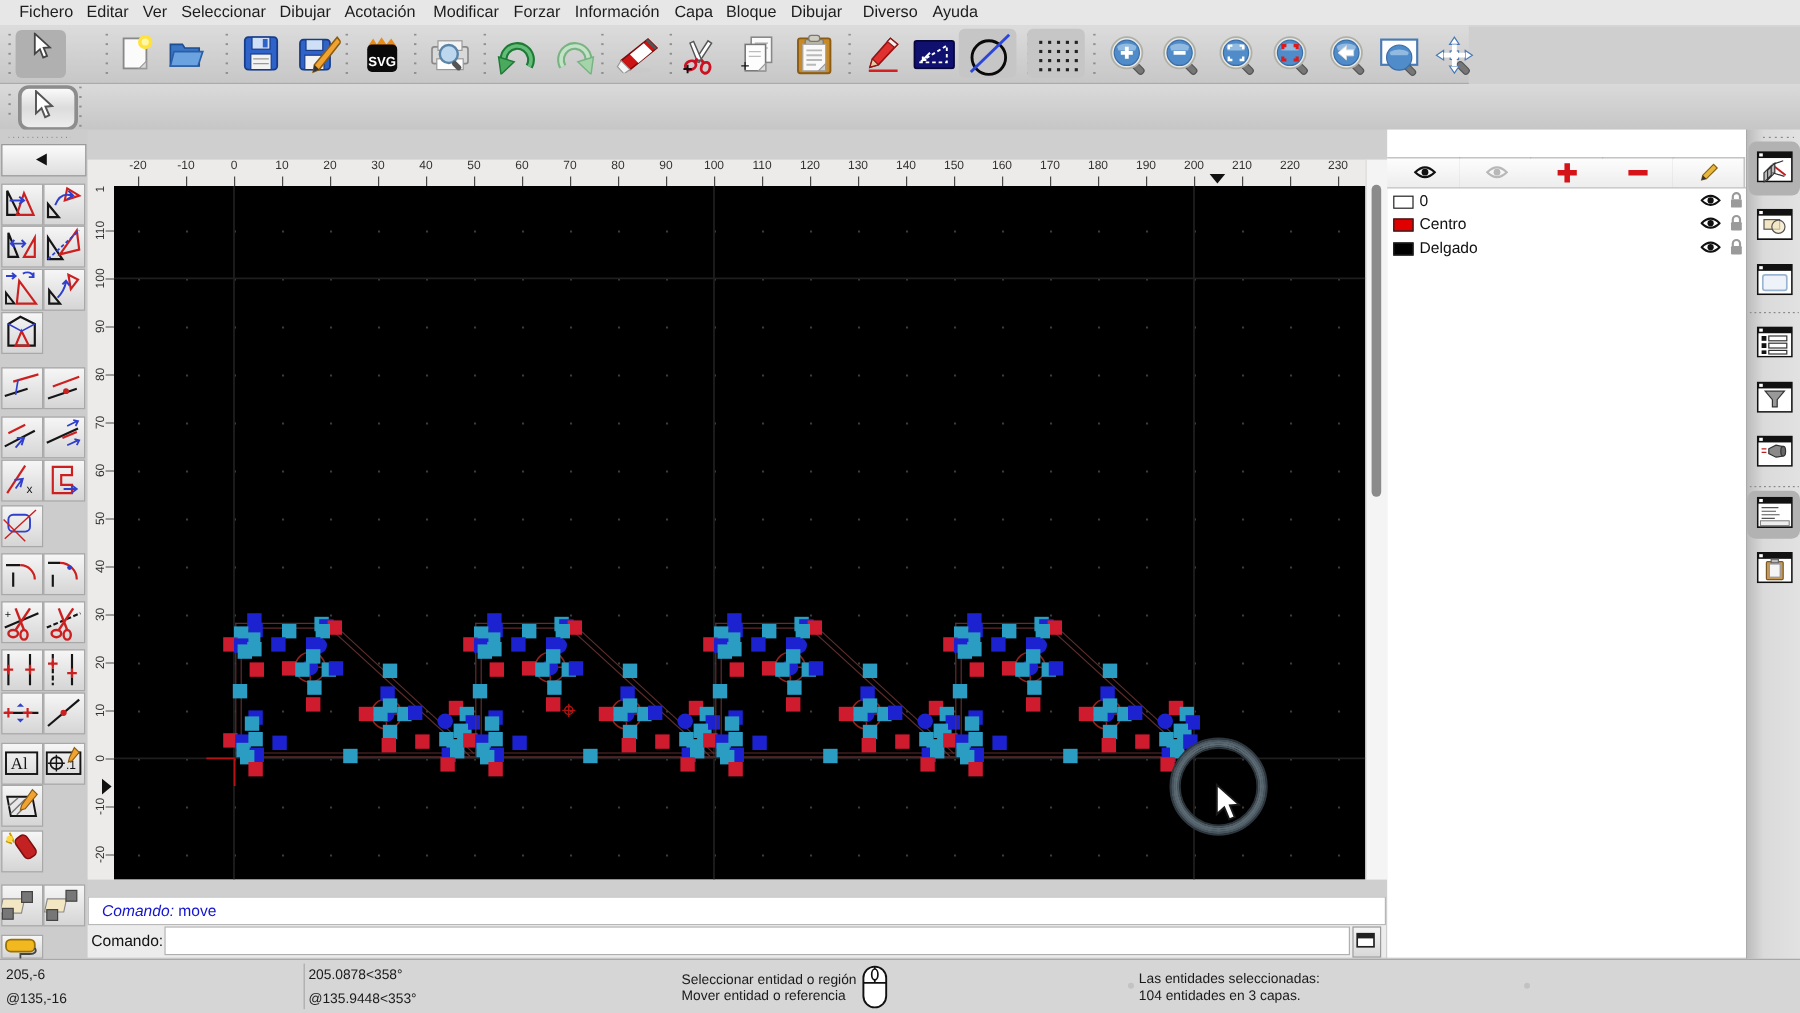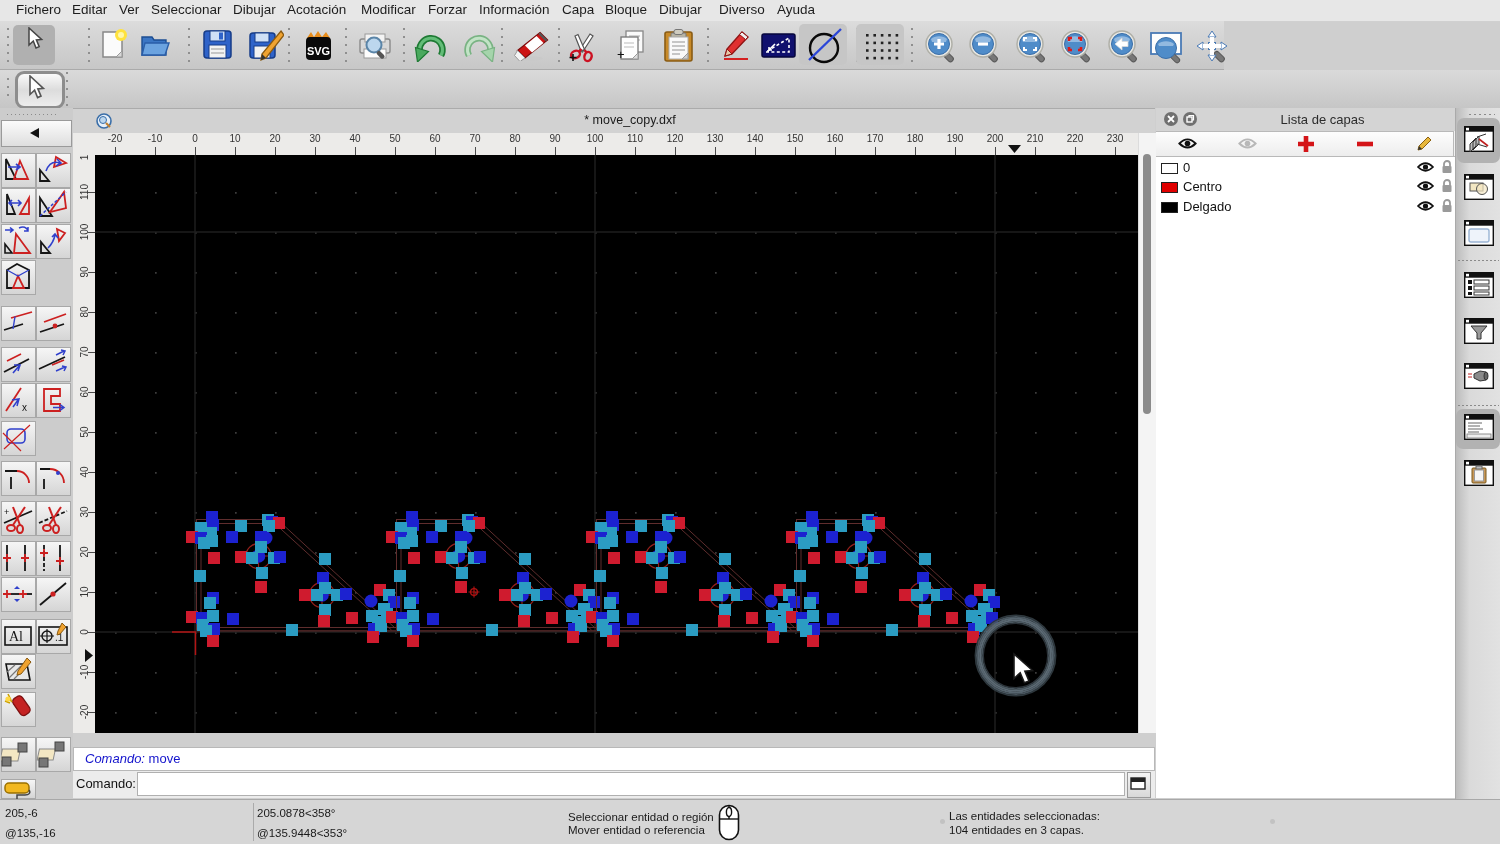--- a/index.html
+++ b/index.html
@@ -465,28 +465,20 @@
 <svg class="abs" style="left:36px;top:629px" width="34" height="34" viewBox="0 0 34 34">
         <rect x="6" y="12" width="16" height="11" transform="skewX(-12)" fill="#f3e7c3" stroke="#8a8a8a"></rect>
         <rect x="19" y="5" width="9" height="9" fill="#777" stroke="#444"></rect>
         <rect x="3" y="21" width="9" height="9" fill="#777" stroke="#444"></rect>
       </svg>
 <div class="toolgrid" style="left:1px;top:671px;width:35px;height:20px;"></div>
 <svg class="abs" style="left:1px;top:671px" width="34" height="34" viewBox="0 0 34 34">
         <rect x="4" y="4" width="24" height="10" rx="4" fill="#f2b820" stroke="#9a7000" stroke-width="1.5"></rect>
         <path d="M28 11 C30 14 28 16 24 16 L16 16 L16 20" fill="none" stroke="#444" stroke-width="1.5"></path>
       </svg>
-</div>
-<div id="tabbar" class="abs">
-<svg class="abs" style="left:23px;top:4px" width="17" height="17" viewBox="0 0 17 17">
-<circle cx="8" cy="8" r="7" fill="#e8f0f8" stroke="#3a6ea8" stroke-width="1.6"></circle>
-<circle cx="7" cy="7" r="3.5" fill="#bcd7ee" stroke="#3a6ea8"></circle>
-<line x1="10" y1="10" x2="14" y2="14" stroke="#c08030" stroke-width="2.2"></line>
-      </svg>
-<div id="tabtitle">* move_copy.dxf</div>
 </div>
 <div id="corner" class="abs"></div>
 <div id="hruler" class="abs">
 <svg class="abs" style="left:0;top:0" width="1043" height="22" viewBox="0 0 1043 22">
         <line x1="20.5" y1="14" x2="20.5" y2="22" stroke="#4a4a4a" stroke-width="1"></line>
         <line x1="60.5" y1="14" x2="60.5" y2="22" stroke="#4a4a4a" stroke-width="1"></line>
         <line x1="100.5" y1="14" x2="100.5" y2="22" stroke="#4a4a4a" stroke-width="1"></line>
         <line x1="140.5" y1="14" x2="140.5" y2="22" stroke="#4a4a4a" stroke-width="1"></line>
         <line x1="180.5" y1="14" x2="180.5" y2="22" stroke="#4a4a4a" stroke-width="1"></line>
         <line x1="220.5" y1="14" x2="220.5" y2="22" stroke="#4a4a4a" stroke-width="1"></line>
@@ -683,30 +675,20 @@
     </div>
 <div id="cmdrow" class="abs">
       <div id="cmdlabel">Comando:</div>
       <div id="cmdinput"></div>
 <div id="cmdbtn"><svg width="16" height="14" viewBox="0 0 16 14" style="margin:4px 2px">
           <rect x="1" y="1" width="14" height="11" fill="#fff" stroke="#222" stroke-width="1.4"></rect>
           <rect x="1" y="1" width="14" height="4" fill="#222"></rect>
         </svg></div>
     </div>
 <div id="rpanel" class="abs">
-<div id="rphead">
-<svg class="abs" style="left:8px;top:4px" width="34" height="15" viewBox="0 0 34 15">
-<circle cx="7" cy="7" r="7" fill="#707070"></circle>
-          <path d="M4 4 L10 10 M10 4 L4 10" stroke="#fff" stroke-width="1.8"></path>
-<circle cx="26" cy="7" r="7" fill="#707070"></circle>
-          <rect x="23" y="5" width="5" height="5" fill="none" stroke="#fff" stroke-width="1.4"></rect>
-          <path d="M25 5 L25 3.5 L29.5 3.5 L29.5 8 L28 8" stroke="#fff" stroke-width="1.2" fill="none"></path>
-        </svg>
-<div id="rptitle">Lista de capas</div>
-</div>
 <div id="rpbtns">
 <div class="rpcell" style="left:0.0px;width:59.6px;"></div>
 <div class="rpcell" style="left:59.6px;width:59.6px;"></div>
 <div class="rpcell" style="left:119.2px;width:59.6px;"></div>
 <div class="rpcell" style="left:178.8px;width:59.6px;"></div>
 <div class="rpcell" style="left:238.4px;width:59px;"></div>
 <svg class="abs" style="left:22px;top:6px" width="19" height="13" viewBox="0 0 17 12">
 <path d="M1 6 Q8.5 -1.5 16 6 Q8.5 13.5 1 6 Z" fill="none" stroke="#111" stroke-width="1.7"></path>
 <circle cx="8.5" cy="6" r="2.6" fill="#111"></circle>
         </svg>

